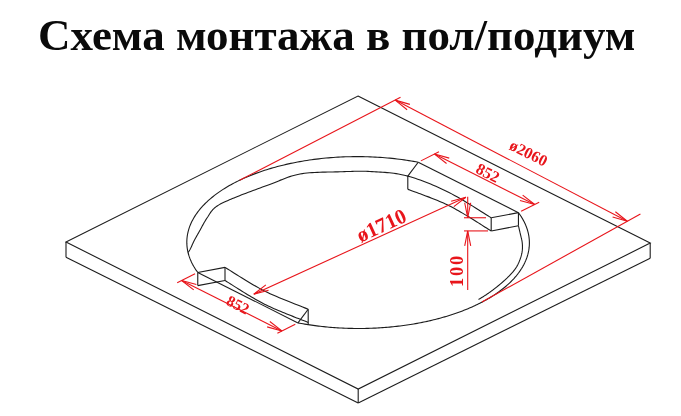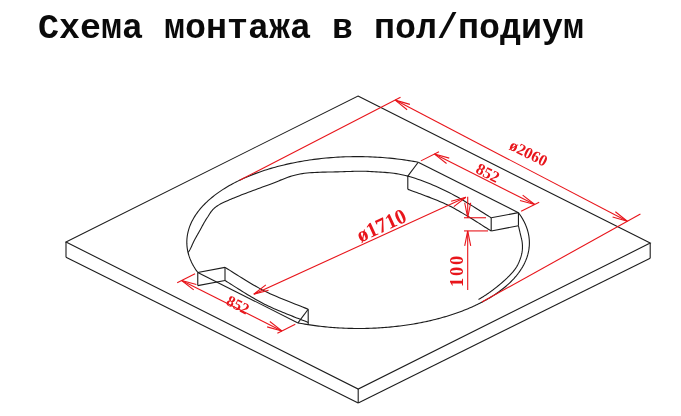--- a/index.html
+++ b/index.html
@@ -1,14 +1,14 @@
 <!DOCTYPE html>
 <html><head><meta charset="utf-8"><style>
 html,body{margin:0;padding:0;background:#ffffff;width:681px;height:416px;overflow:hidden}
-.title{position:absolute;left:38px;top:9px;font-family:Liberation Mono, monospace;font-weight:bold;font-size:35px;color:#0a0a0a;letter-spacing:0px}
+.title{position:absolute;left:38px;top:9px;font-family:Liberation Serif, serif;font-weight:bold;font-size:45px;color:#0a0a0a;letter-spacing:0px}
 </style></head>
 <body>
 
 <div class="title">Схема монтажа в пол/подиум</div>
 
 <svg width="681" height="416" viewBox="0 0 681 416" style="position:absolute;left:0;top:0">
 
 <path d="M358.00 96.00 L650.20 243.10 L358.20 389.10 L66.00 242.00 Z" stroke="#1c1c1c" stroke-width="1.1" fill="none"></path>
 
 <path d="M66.00 242.00 L66.00 257.20" stroke="#1c1c1c" stroke-width="1.1" fill="none"></path>

